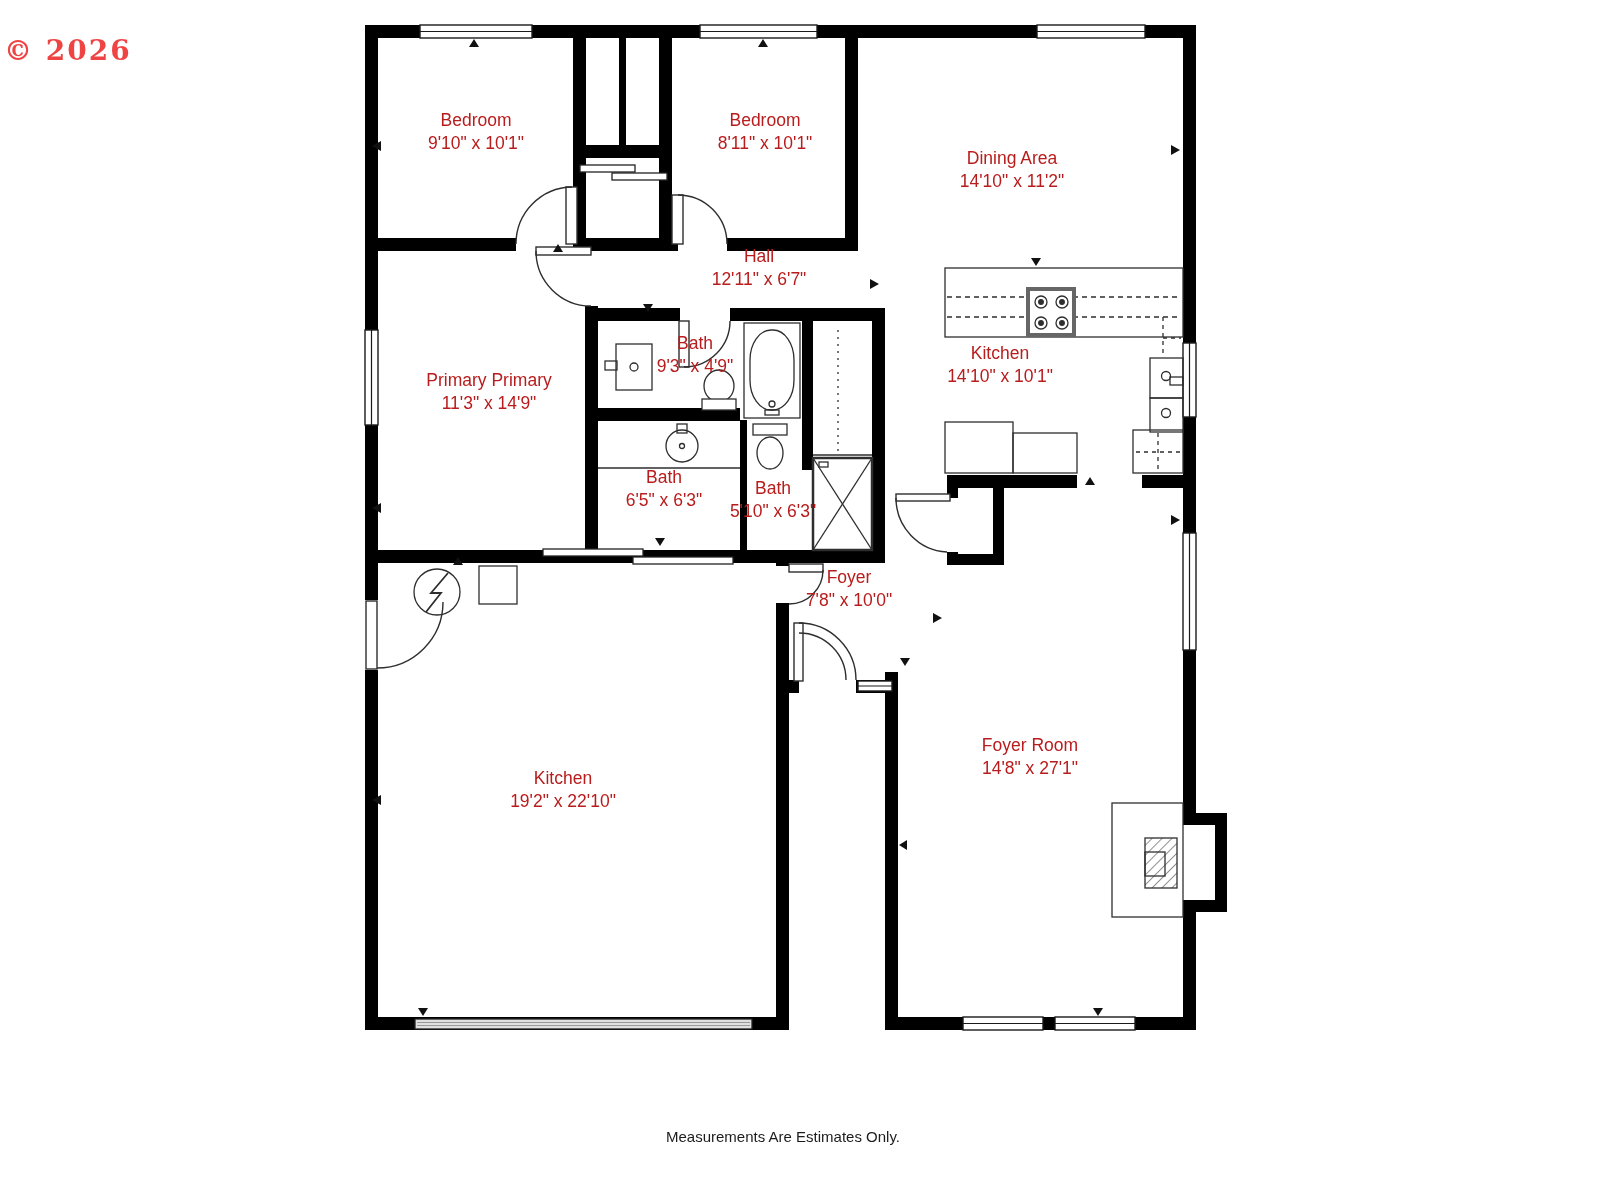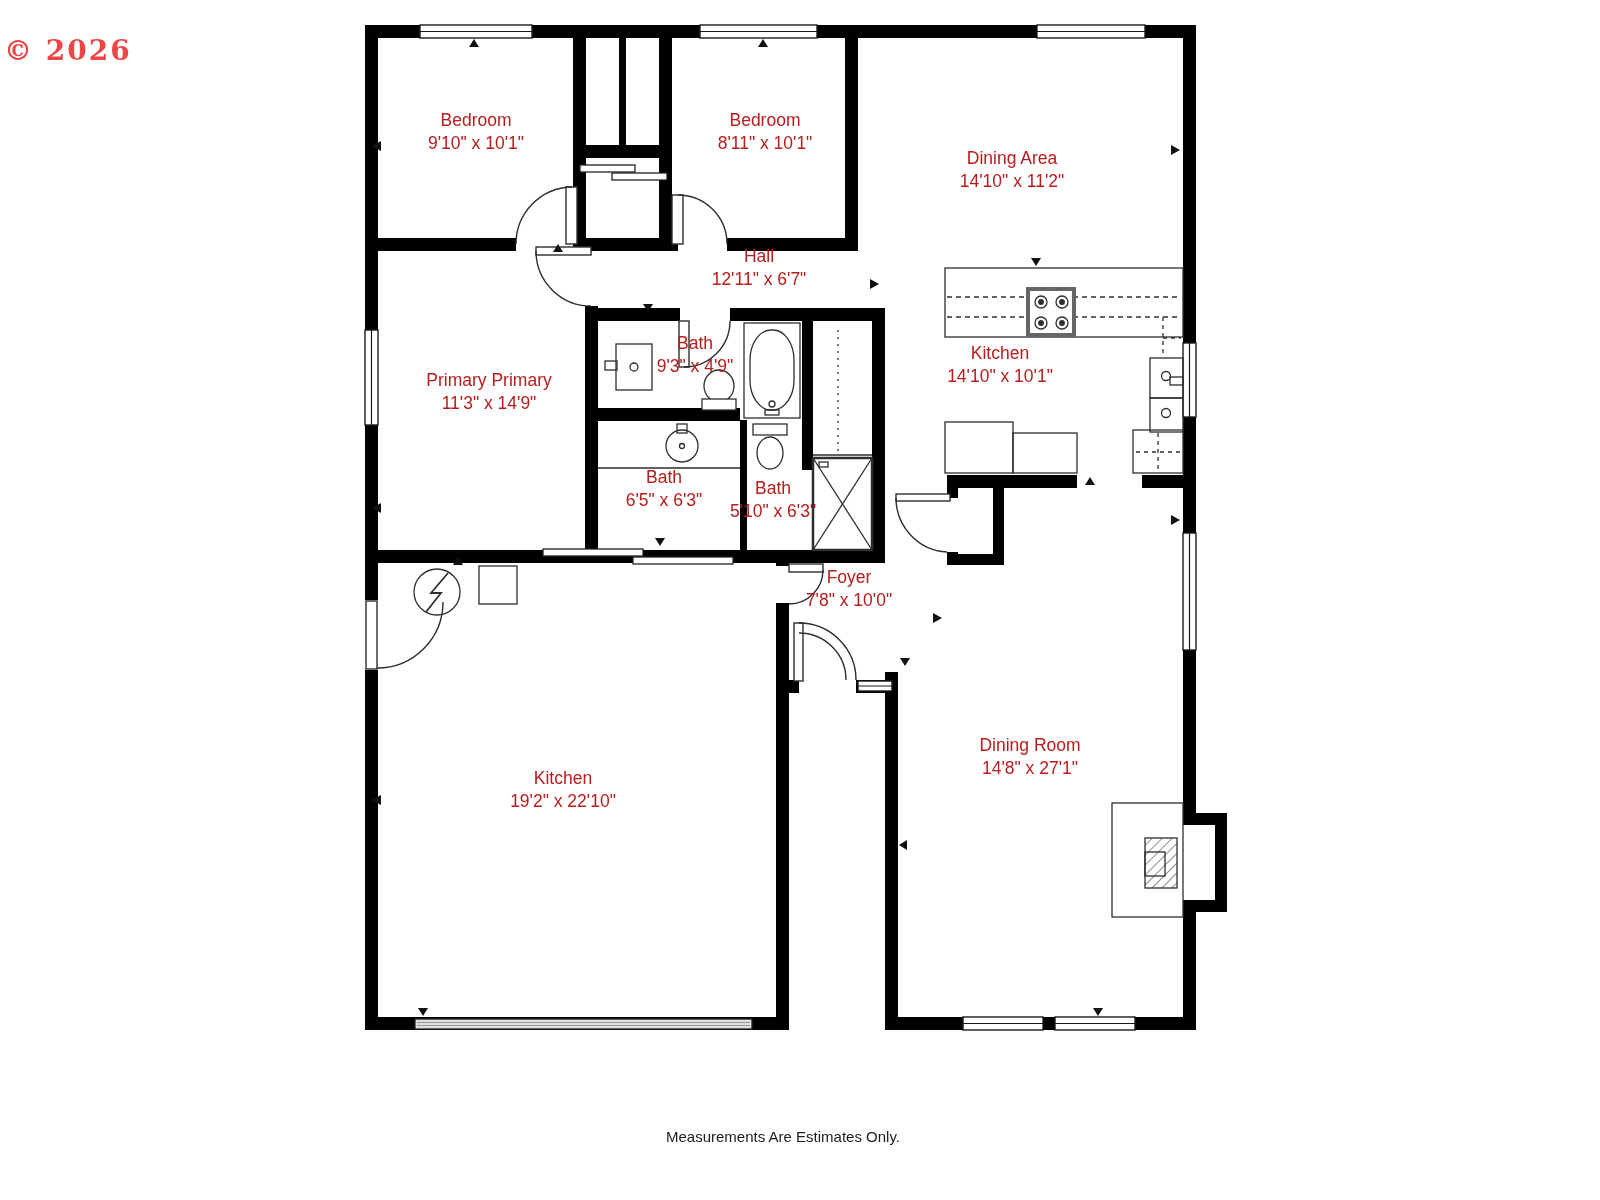--- a/index.html
+++ b/index.html
@@ -300,19 +300,19 @@
   </div>
   <div class="room-label" style="left:849px;top:589px">
     <div>Foyer</div>
     <div>7'8" x 10'0"</div>
   </div>
   <div class="room-label" style="left:563px;top:790px">
     <div>Kitchen</div>
     <div>19'2" x 22'10"</div>
   </div>
   <div class="room-label" style="left:1030px;top:757px">
-    <div>Dining Room</div>
+    <div>Foyer Room</div>
     <div>14'8" x 27'1"</div>
   </div>
 
   <div class="watermark">© 2026</div>
   <div class="footer-note">Measurements Are Estimates Only.</div>
 </div>
 
 </body></html>

